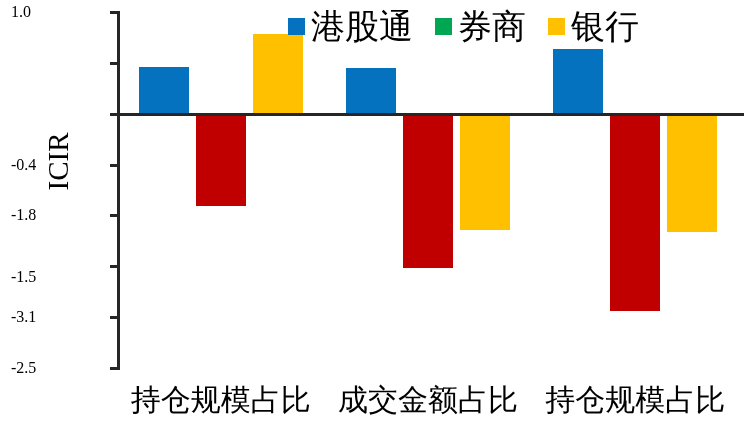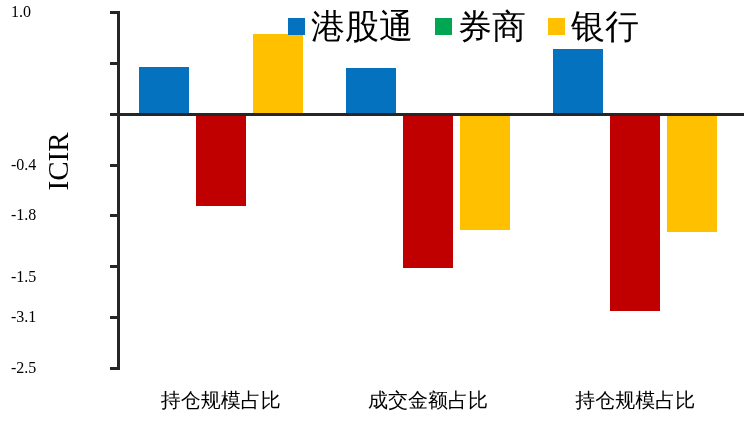--- a/index.html
+++ b/index.html
@@ -73,21 +73,21 @@
     font-size:34px;line-height:25px;color:#000;
     font-family:"DejaVu Sans",sans-serif;
     white-space:nowrap;
   }
 
   
   #x-labels{position:absolute;left:117px;top:385px;width:622px;height:38px;}
   .x-cat-label{
     position:absolute;
     text-align:center;
-    font-size:20px;
+    font-size:30px;
     line-height:30px;
     color:#000;
     white-space:nowrap;
     font-family:"DejaVu Sans",sans-serif;
     transform:translateX(-50%);
   }
 </style>
 </head>
 <body>
 

